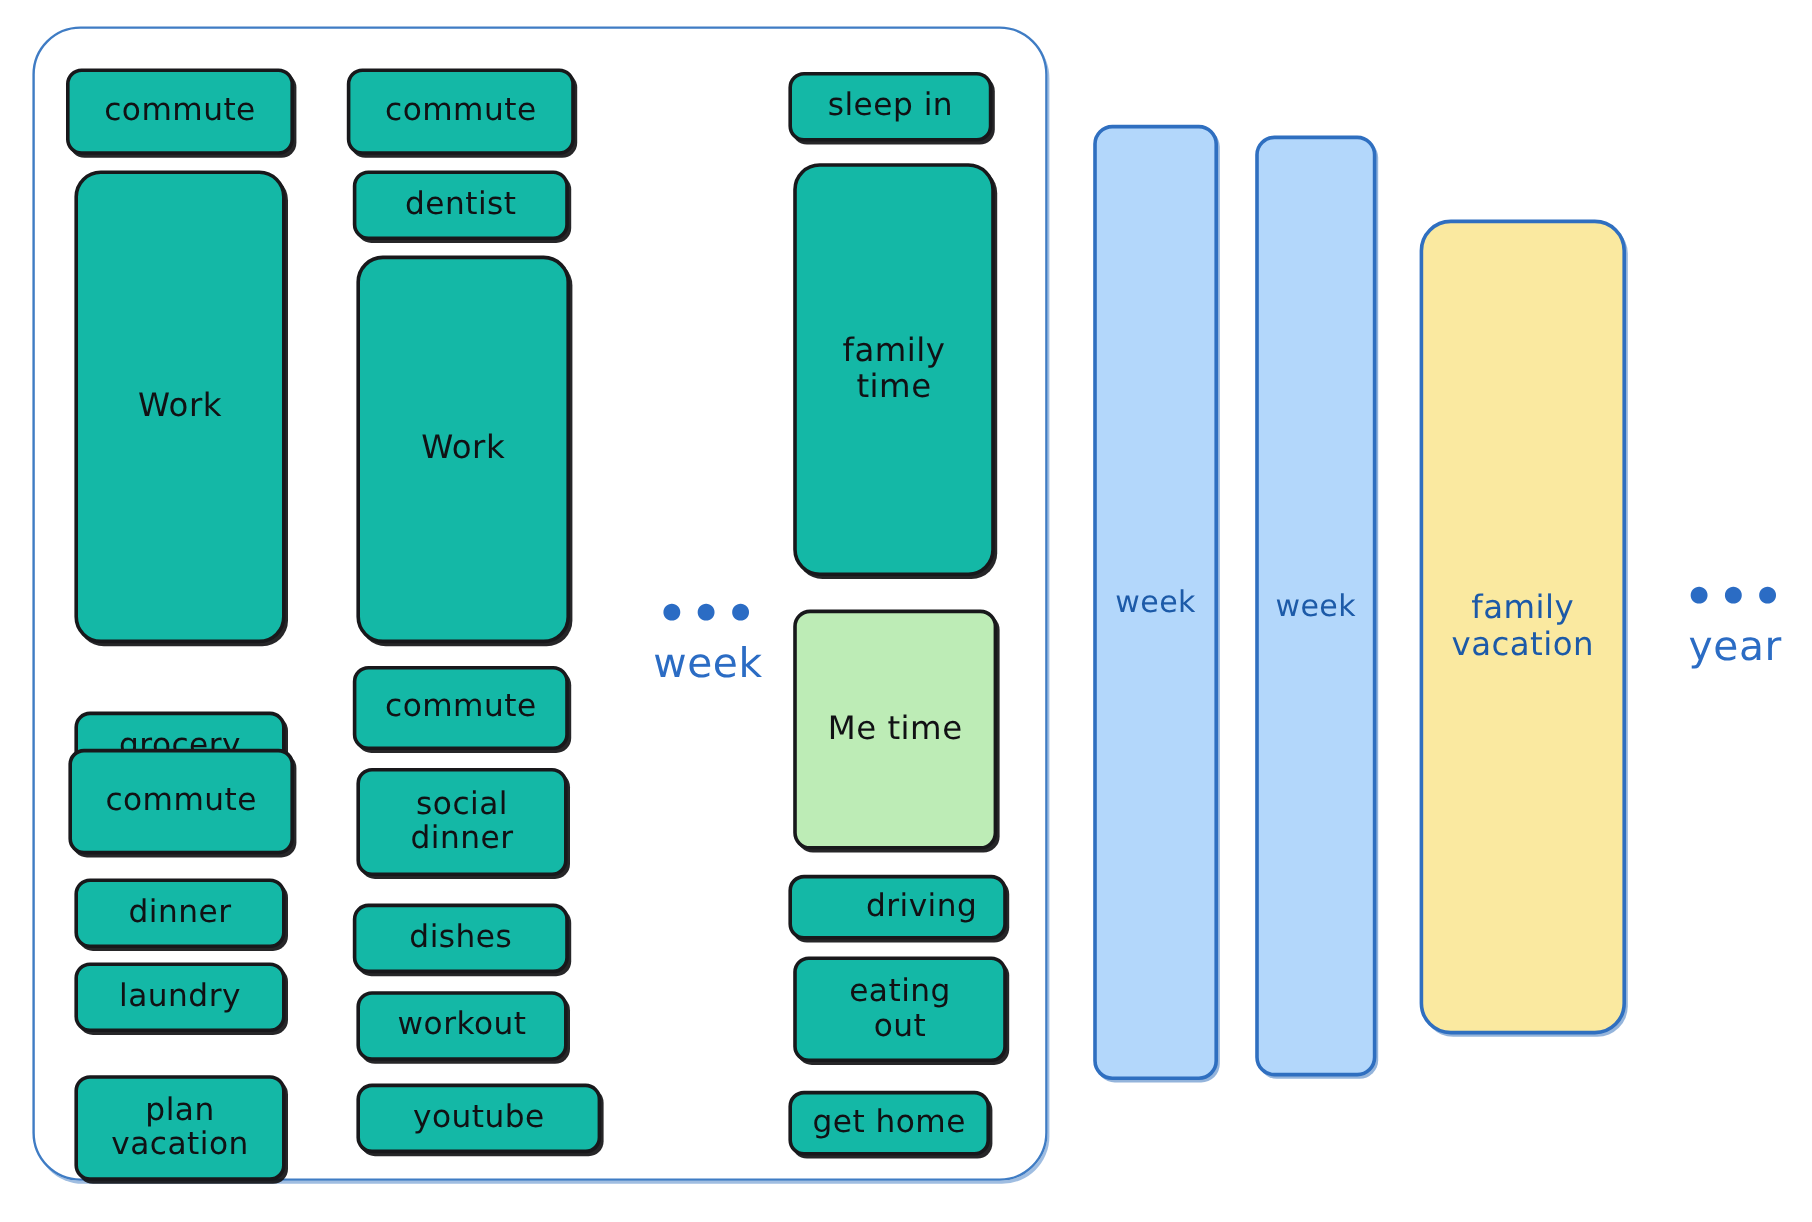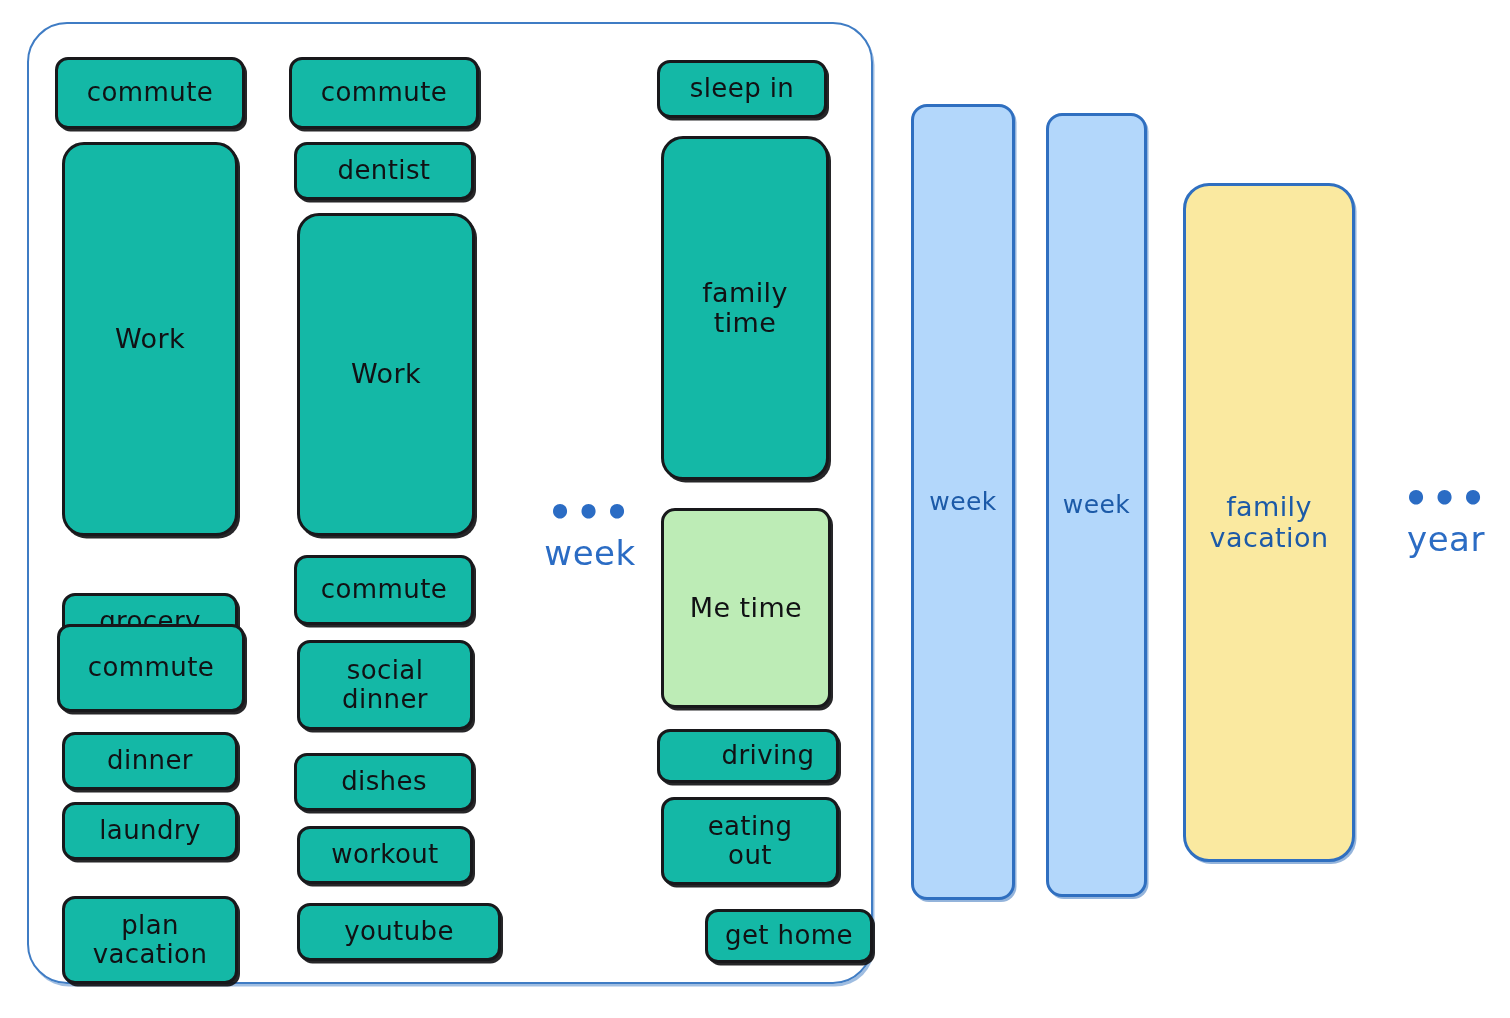--- a/index.html
+++ b/index.html
@@ -139,21 +139,21 @@
   <div class="box task lg" style="left:661px; top:136px; width:168px; height:344px;">family
 time</div>
 
   <div class="box task lg green" style="left:661px; top:508px; width:170px; height:200px;">Me time</div>
 
   <div class="box task sm" style="left:657px; top:729px; width:182px; height:54px;padding-left:40px;">driving</div>
 
   <div class="box task sm" style="left:661px; top:797px; width:178px; height:88px;">eating
 out</div>
 
-  <div class="box task sm" style="left:657px; top:909px; width:168px; height:54px;margin-left:48px;">get home</div>
+  <div class="box task sm" style="left:657px; top:909px; width:168px; height:54px;">get home</div>
 
   <div class="axis-label" style="left:505px; top:492px; width:170px;">
     <span class="dots">•••</span>
     <span class="word">week</span>
   </div>
 
   <div class="box period week" style="left:911px; top:104px; width:104px; height:796px;">week</div>
 
   <div class="box period week" style="left:1046px; top:113px; width:101px; height:784px;">week</div>
 

